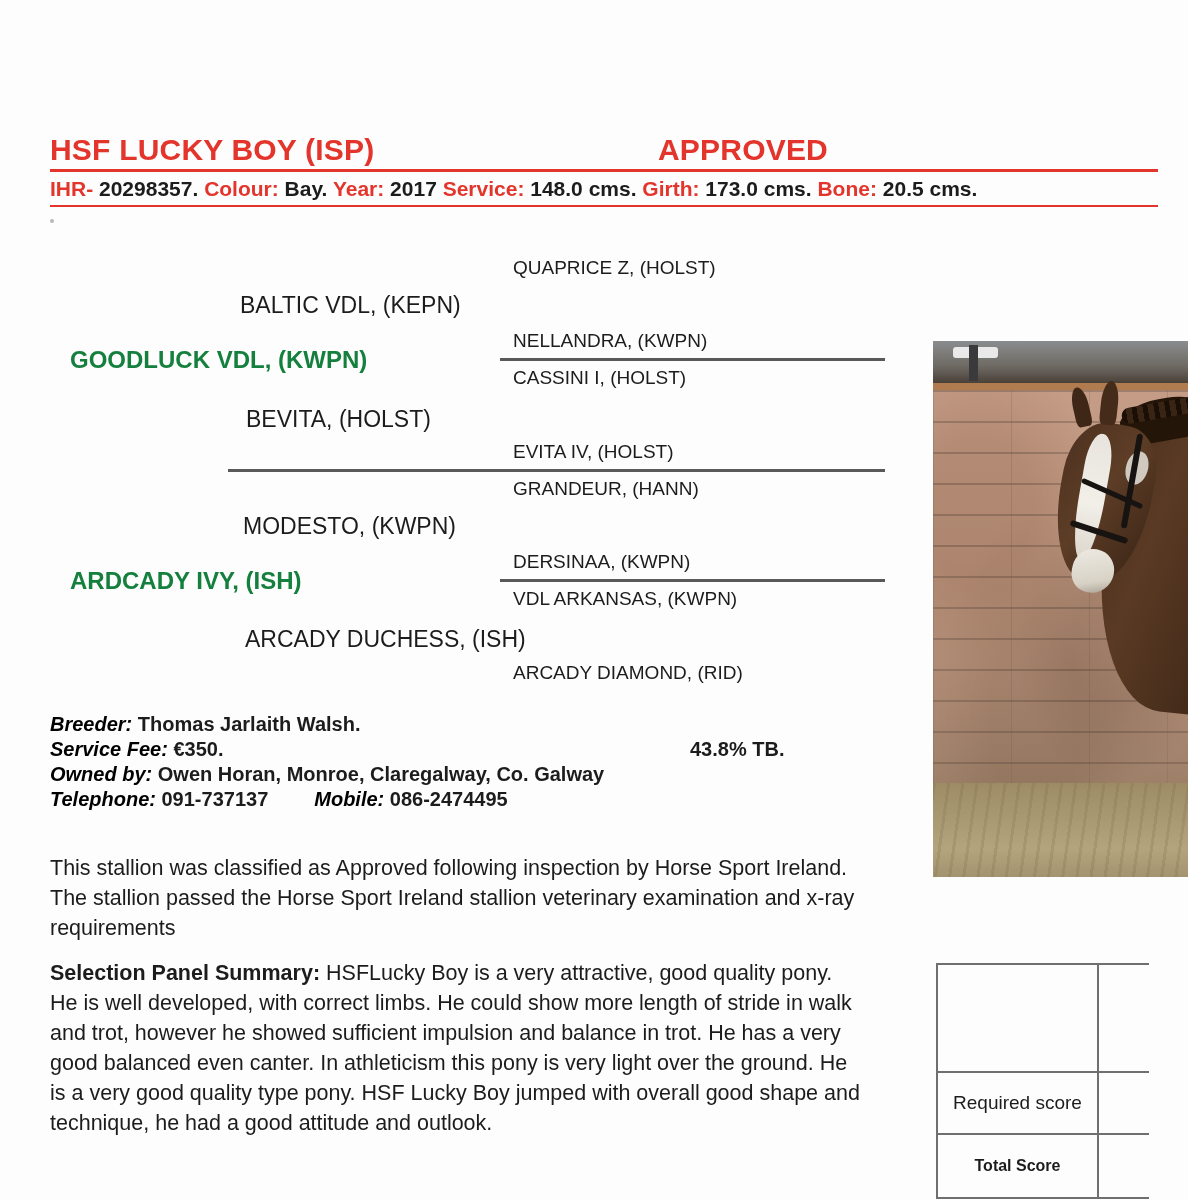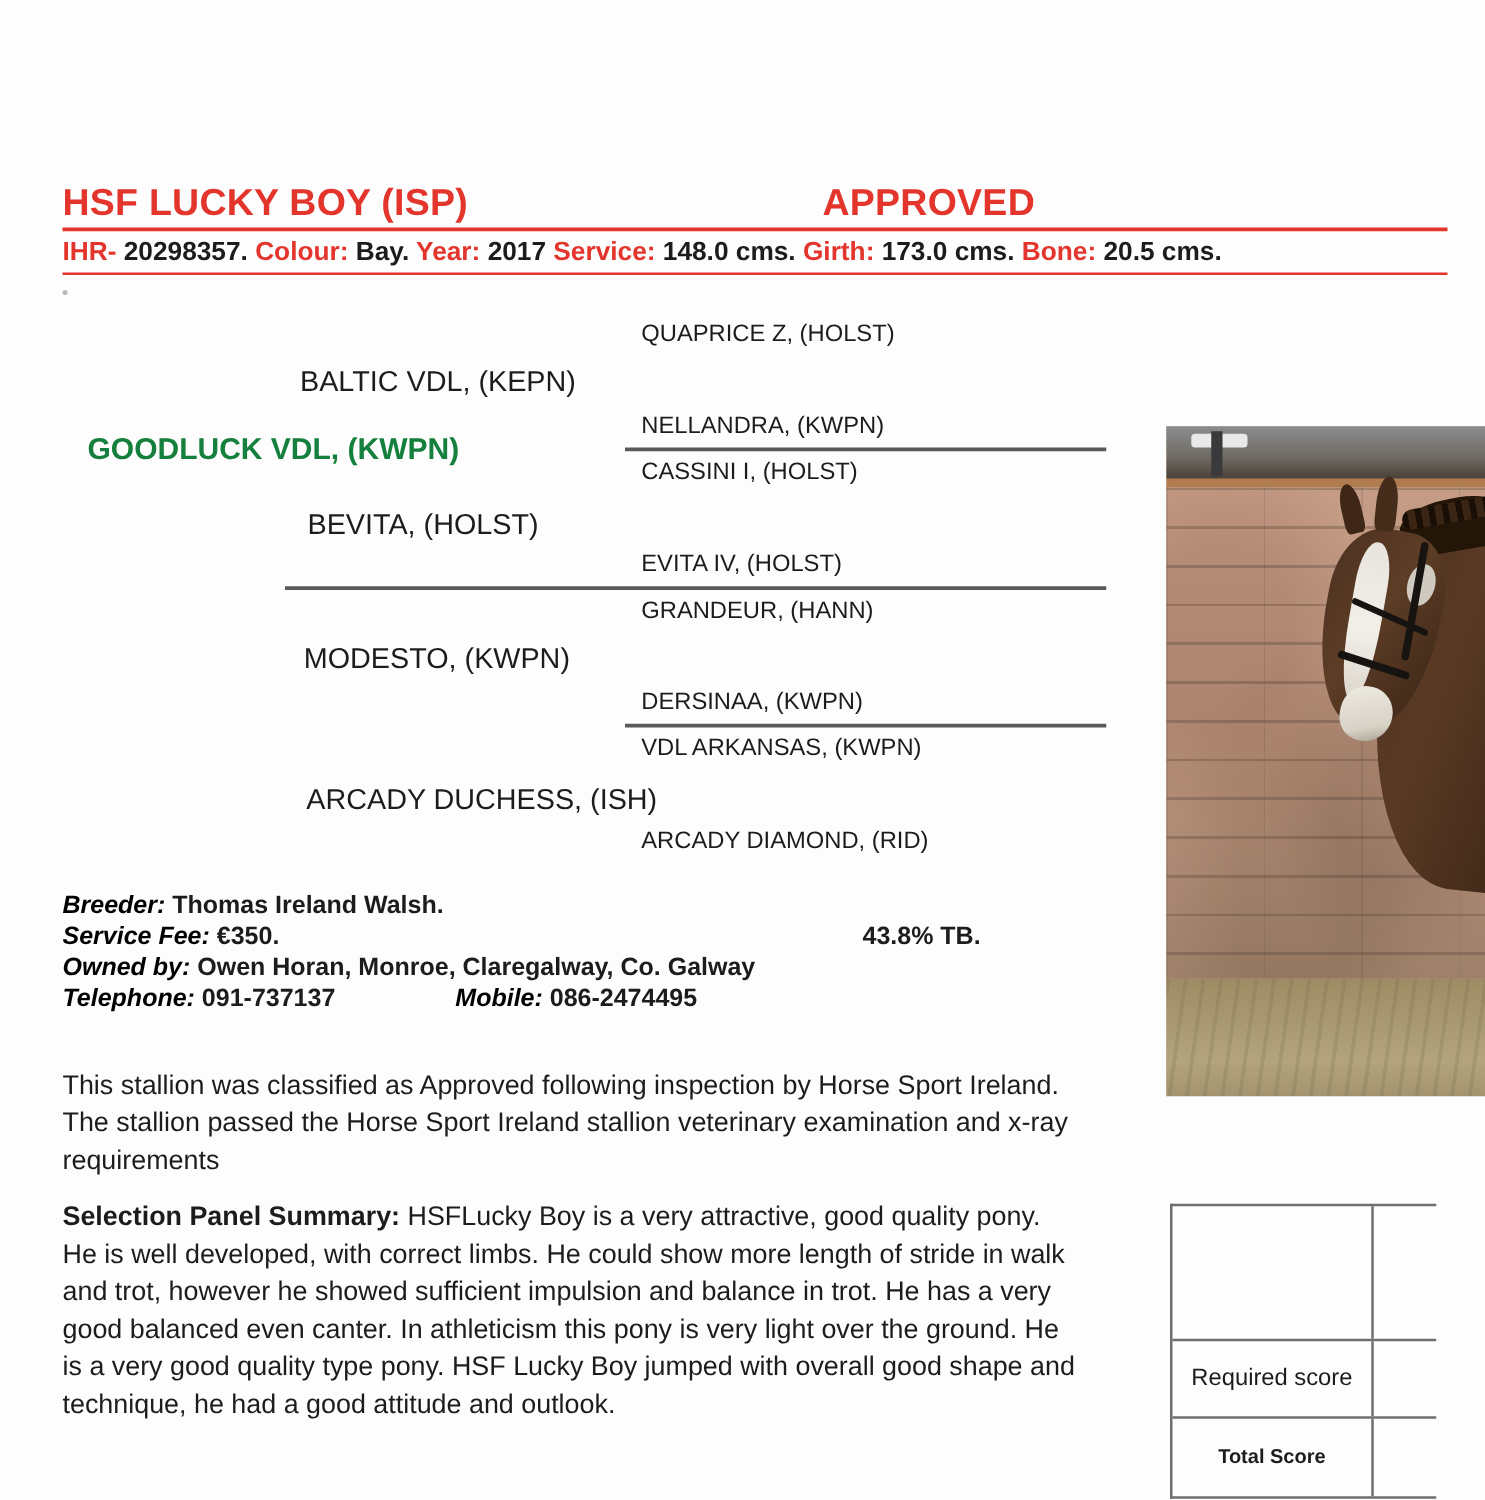--- a/index.html
+++ b/index.html
@@ -8,21 +8,21 @@
     width:1188px;height:1200px;
     background:#ffffff;
     font-family:"Liberation Sans", sans-serif;
     color:#1a1a1a;
     overflow:hidden;
     position:relative;
   }
   .page{position:absolute;inset:0;background:#fdfdfd;}
 
   
-  .header{position:absolute;left:50px;top:133px;width:1110px;margin-top:13px;}
+  .header{position:absolute;left:50px;top:133px;width:1110px;}
   .hdr-row{position:relative;height:36px;}
   .stallion-name{
     position:absolute;left:0;top:0;
     font-size:30px;font-weight:bold;color:#e3352b;
     letter-spacing:0.2px;
   }
   .approved{
     position:absolute;left:608px;top:0;
     font-size:30px;font-weight:bold;color:#e3352b;
     letter-spacing:0.2px;
@@ -50,21 +50,21 @@
   .gen2{font-size:23px;color:#1c1c1c;}
   .gen3{font-size:19px;color:#1c1c1c;}
   .ped-line{position:absolute;height:3px;background:#595959;}
 
   
   .breeder{position:absolute;left:50px;top:712px;width:880px;}
   .b-row{position:relative;font-size:20px;font-weight:bold;line-height:25px;white-space:nowrap;}
   .b-row .lbl{color:#000000;font-style:italic;}
   .b-row .val{color:#1c1c1c;font-weight:bold;}
   .tb-pct{position:absolute;left:640px;top:0;color:#1c1c1c;font-weight:bold;}
-  .mobile-grp{margin-left:96px;}
+  .mobile-grp{margin-left:46px;}
 
   
   .para{position:absolute;left:50px;font-size:21.5px;line-height:30px;color:#1c1c1c;width:810px;}
   #approval-para{top:853px;}
   #summary-para{top:958px;width:812px;}
   .para b{font-weight:bold;margin-top:48px;}
 
   
   .photo-wrap{
     position:absolute;left:933px;top:341px;width:255px;height:536px;
@@ -185,31 +185,32 @@
     <div class="ped-line" style="left:228px;top:233px;width:657px;"></div>
 
     <div class="ped-name gen3" style="left:513px;top:242px;">GRANDEUR, (HANN)</div>
 
     <div class="ped-name gen2" style="left:243px;top:277px;">MODESTO, (KWPN)</div>
 
     <div class="ped-name gen3" style="left:513px;top:315px;">DERSINAA, (KWPN)</div>
 
     <div class="ped-line" style="left:500px;top:343px;width:385px;"></div>
 
+    <div class="ped-name gen1" style="left:70px;top:331px;">ARDCADY IVY, (ISH)</div>
 
     <div class="ped-name gen3" style="left:513px;top:352px;">VDL ARKANSAS, (KWPN)</div>
 
     <div class="ped-name gen2" style="left:245px;top:390px;">ARCADY DUCHESS, (ISH)</div>
 
     <div class="ped-name gen3" style="left:513px;top:426px;">ARCADY DIAMOND, (RID)</div>
   </div>
 
   <div class="breeder">
     <div class="b-row">
-      <span class="lbl">Breeder:</span><span class="val"> Thomas Ireland Walsh.</span>
+      <span class="lbl">Breeder:</span><span class="val"> Thomas Jarlaith Walsh.</span>
     </div>
     <div class="b-row">
       <span class="lbl">Service Fee:</span><span class="val"> €350.</span>
       <span class="tb-pct">43.8% TB.</span>
     </div>
     <div class="b-row">
       <span class="lbl">Owned by:</span><span class="val"> Owen Horan, Monroe, Claregalway, Co. Galway</span>
     </div>
     <div class="b-row">
       <span class="lbl">Telephone:</span><span class="val"> 091-737137</span><span class="mobile-grp"><span class="lbl">Mobile:</span><span class="val"> 086-2474495</span></span>

